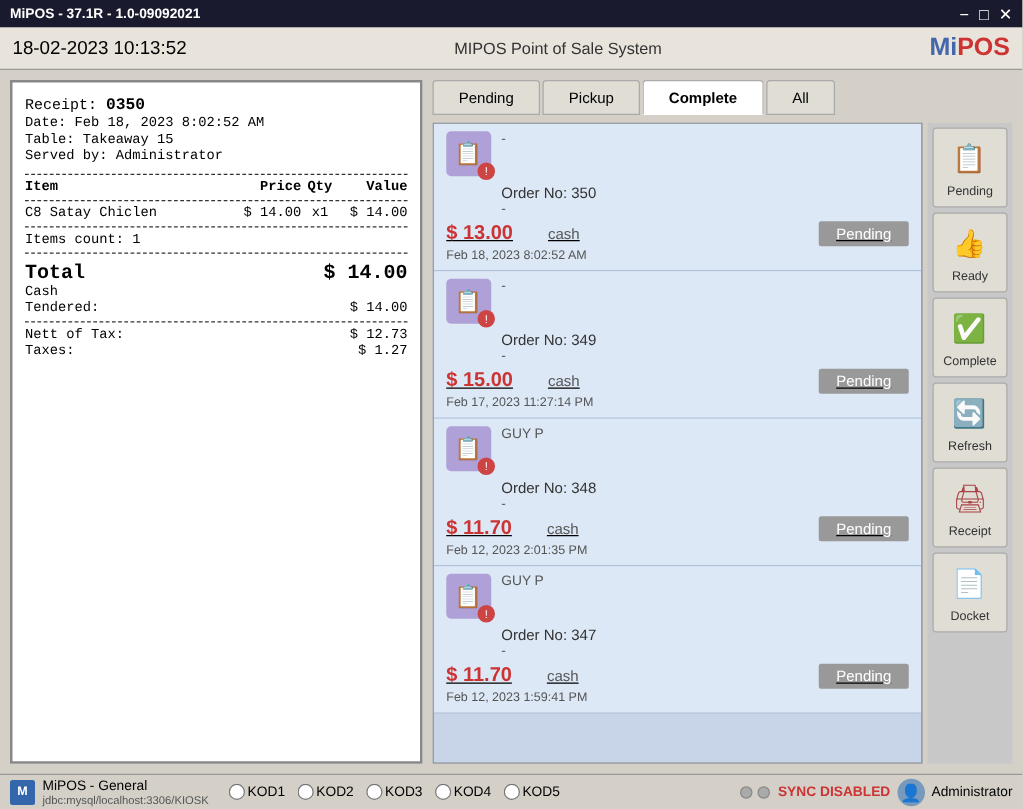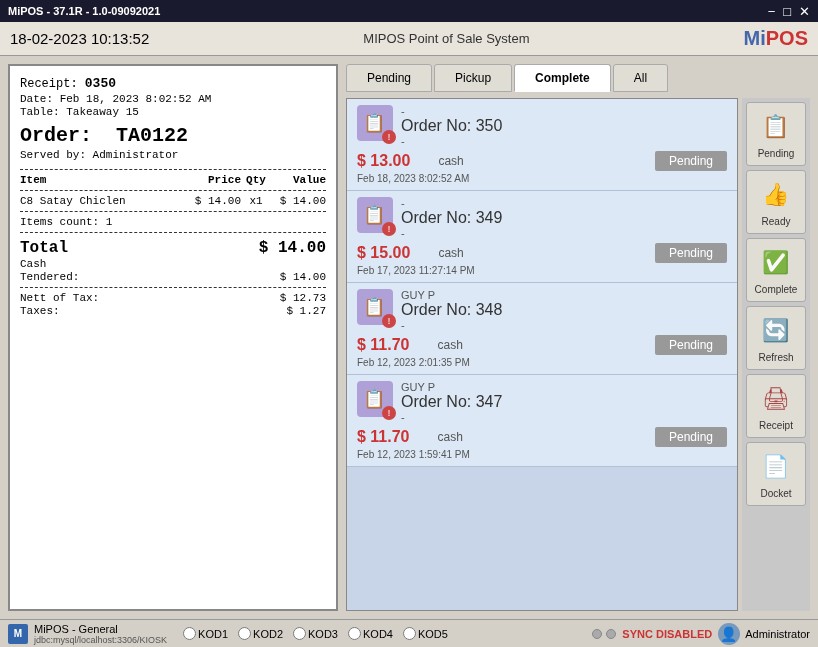--- a/index.html
+++ b/index.html
@@ -82,24 +82,25 @@
       font-size: 18px; position: relative; flex-shrink: 0;
     }
     .order-icon .badge {
       position: absolute; bottom: -3px; right: -3px;
       width: 14px; height: 14px; background: #cc4444; border-radius: 50%;
       display: flex; align-items: center; justify-content: center;
       font-size: 9px; color: white;
     }
     .order-info { flex: 1; }
     .order-info .dash { color: #555; font-size: 11px; }
-    .order-info .order-no { font-size: 16px; color: #333; }
+    .order-info .order-no { font-size: 12px; color: #333; margin-top: 30px; }
     .order-amount-row {
       display: flex; align-items: center; justify-content: space-between;
       margin-top: 4px;
+      text-decoration: underline;
     }
     .order-amount { color: #cc3333; font-size: 16px; font-weight: bold; }
     .order-method { color: #555; font-size: 12px; margin-left: 20px; }
     .order-status-btn {
       background: #999; color: white; padding: 3px 14px;
       border: none; font-size: 12px; cursor: pointer; border-radius: 2px;
     }
     .order-date { font-size: 10px; color: #555; margin-top: 2px; }
 
     
@@ -168,23 +169,20 @@
       <strong>0350</strong>
     </div>
     <div class="info-row">
       <span>Date:</span>
       <span>Feb 18, 2023 8:02:52 AM</span>
     </div>
     <div class="info-row">
       <span>Table:</span>
       <span>Takeaway 15</span>
     </div>
-    <div class="order-num">
-      <span>Order:</span>&nbsp;&nbsp;<span>TA0122</span>
-    </div>
     <div class="served">Served by: Administrator</div>
     <hr class="divider">
     <div class="col-headers">
       <span class="item-name">Item</span>
       <span class="item-price">Price</span>
       <span class="item-qty">Qty</span>
       <span class="item-value">Value</span>
     </div>
     <hr class="divider">
     <div id="receipt-items">

